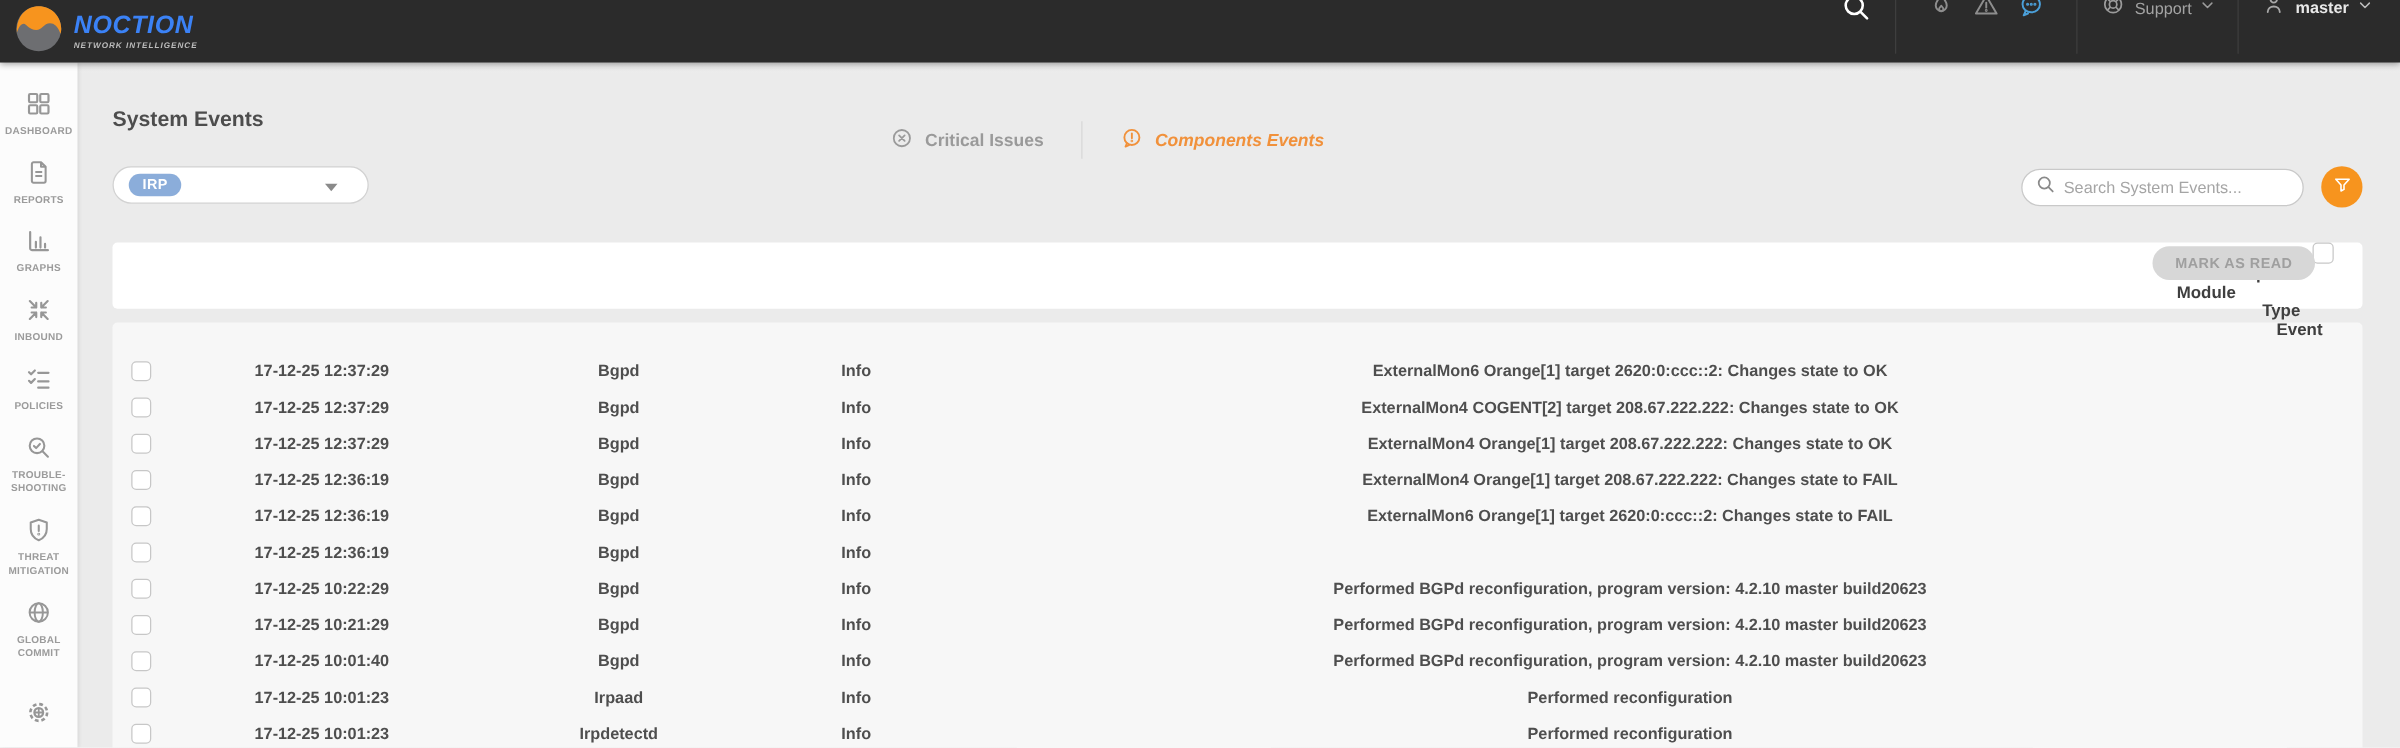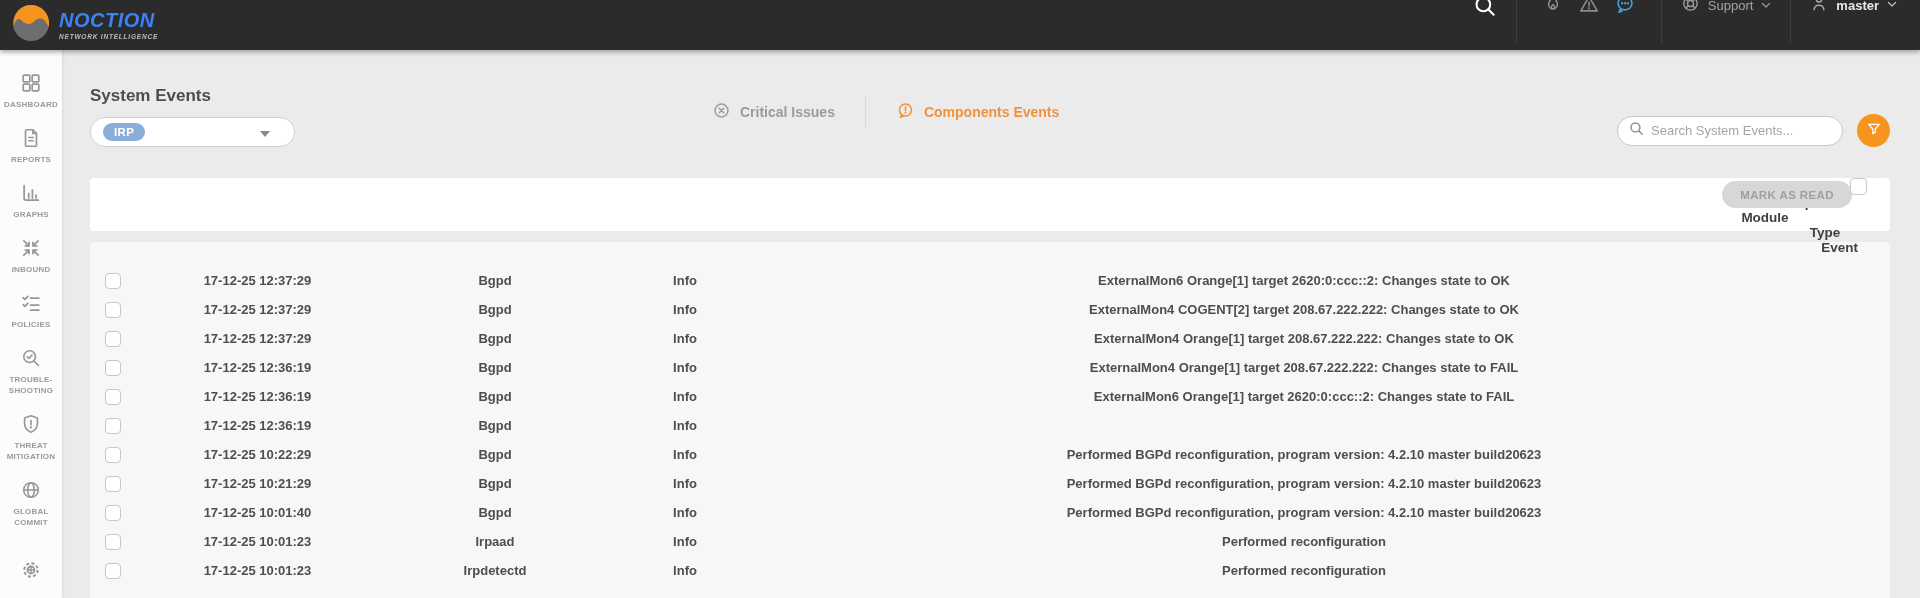--- a/index.html
+++ b/index.html
@@ -31,24 +31,24 @@
   .nav-gear { margin-top:12px; cursor:pointer; }
 
   
   .content { position:absolute; top:50px; left:62px; width:1858px; height:548px; padding:0 30px 0 28px; }
 
   .page-head { position:relative; display:flex; align-items:center; height:36px; margin-top:28px; }
   .page-title { font-size:17px; font-weight:bold; color:#4d4d4d; }
   .tabs { position:absolute; left:622px; top:16px; height:36px; display:flex; align-items:center; }
   .tab { display:flex; align-items:center; gap:9px; cursor:pointer; font-size:14px; font-weight:bold; }
   .tab.inactive { color:#9a9a9a; }
-  .tab.active   { color:#f1913b; }
+  .tab.active   { color:#f1913b;font-style:italic; }
   .tab-divider { width:1px; height:30px; background:#d8d8d8; margin:0 30px; }
 
-  .toolbar { display:flex; align-items:flex-end; margin-top:3px; height:30px; }
+  .toolbar { display:flex; align-items:flex-start; margin-top:19px; height:30px; }
   .select-ctl { position:relative; width:205px; height:30px; background:#fff; border:1px solid #d2d2d2;
                 border-radius:15px; display:flex; align-items:center; padding:0 12px; cursor:pointer; }
   .select-badge { background:#8badda; color:#fff; font-size:11.5px; font-weight:bold; letter-spacing:.4px;
                   padding:3px 11px; border-radius:10px; }
   .select-caret { position:absolute; right:24px; top:13px; width:0; height:0;
                   border-left:5px solid transparent; border-right:5px solid transparent; border-top:6px solid #8a8a8a; }
   .toolbar-right { margin-left:auto; display:flex; align-items:center; gap:14px; }
   .search-box { width:226px; height:30px; background:#fff; border:1.5px solid #c9c9c9; border-radius:15px;
                 display:flex; align-items:center; padding:0 10px; }
   .search-box input { border:none; outline:none; flex:1; font-size:13px; color:#555; margin-left:6px;

